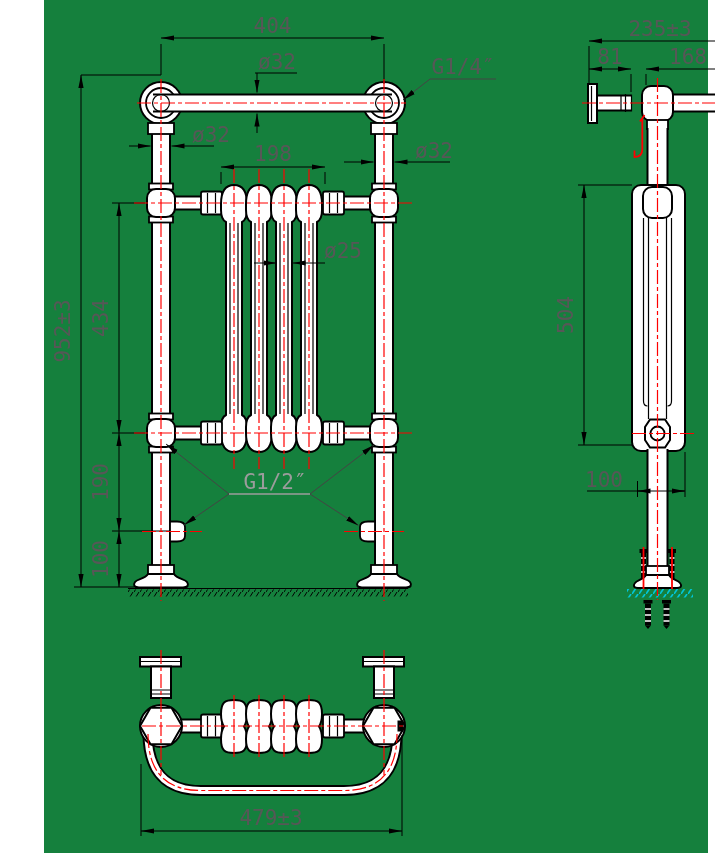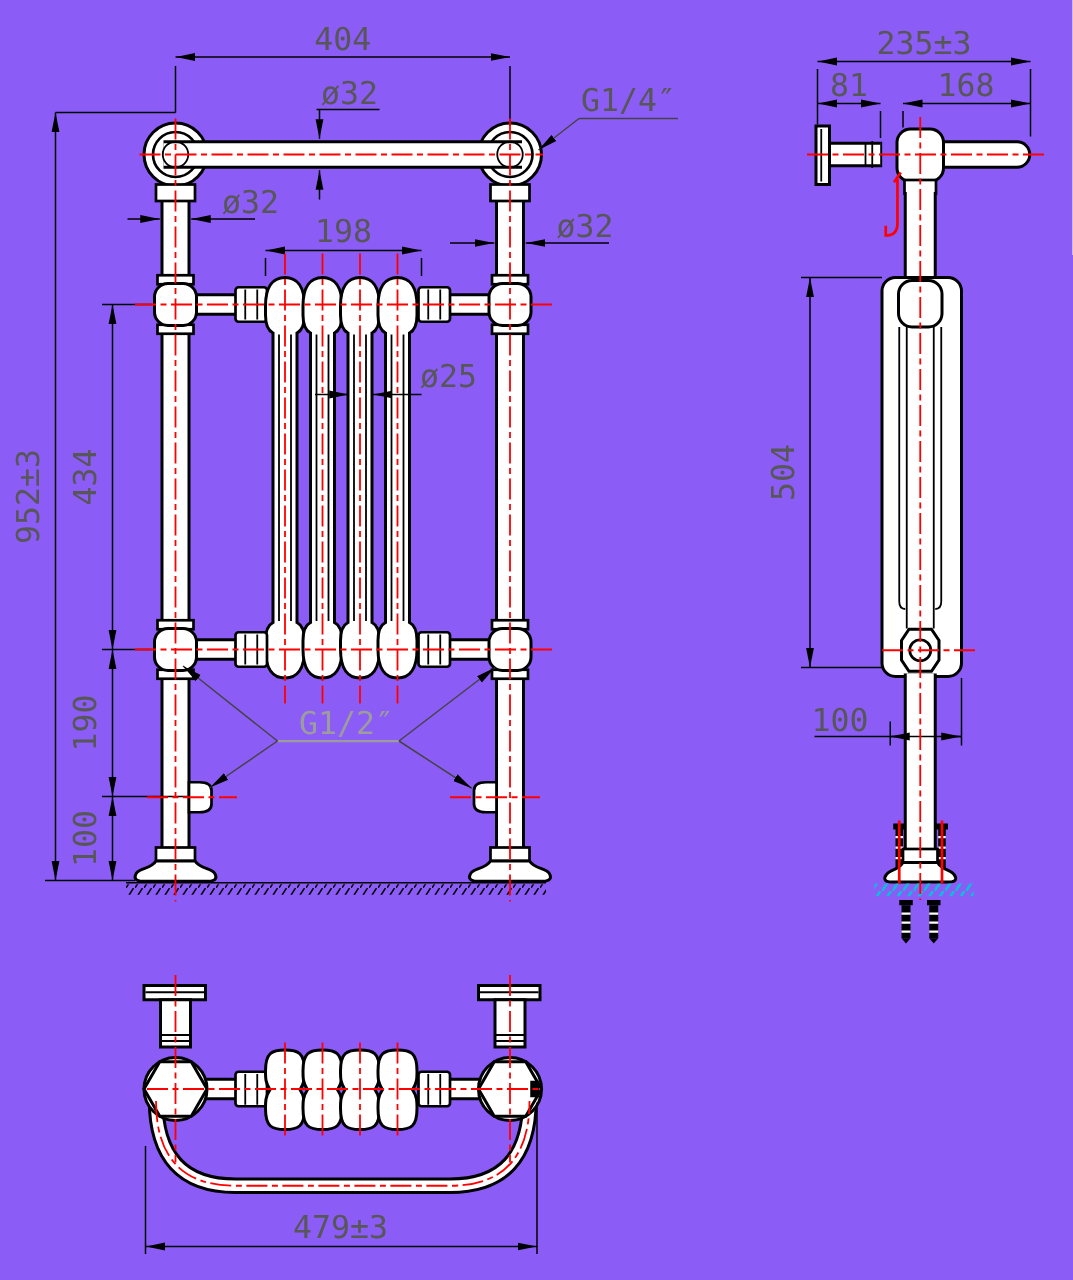--- a/index.html
+++ b/index.html
@@ -1,16 +1,16 @@
 <!DOCTYPE html>
 <html style="--geometry: #000000; --centerline: #ff0000; --dimension_text: #575757; --thread_text: #9c9c9c; --floor_hatch: #00c6d9;"><head>
 <meta charset="utf-8">
 <style>
   html,body{margin:0;padding:0;background:#fff;}
-  #canvas{width:715px;height:853px;position:relative;background:#8b5cf6;}
+  #canvas{width:664px;height:853px;position:relative;background:#15803d;margin-left:44px;}
   svg{display:block;}
   .f  {fill:#fff;stroke:#000;stroke-width:2;}
   .f18{fill:#fff;stroke:#000;stroke-width:1.8;}
   .t  {stroke:#000;stroke-width:1.2;fill:none;}
   .to {stroke:#000;fill:none;}
   .ti {stroke:#fff;fill:none;}
   .dim{stroke:#000;stroke-width:1;fill:none;}
   .lead{stroke:#444;stroke-width:1;fill:none;}
   .gl {stroke:var(--thread_text,#9c9c9c);stroke-width:1.5;fill:none;}
   .cl {stroke:var(--centerline,#ff0000);stroke-width:1.2;fill:none;stroke-dasharray:14 3 4 3;}

